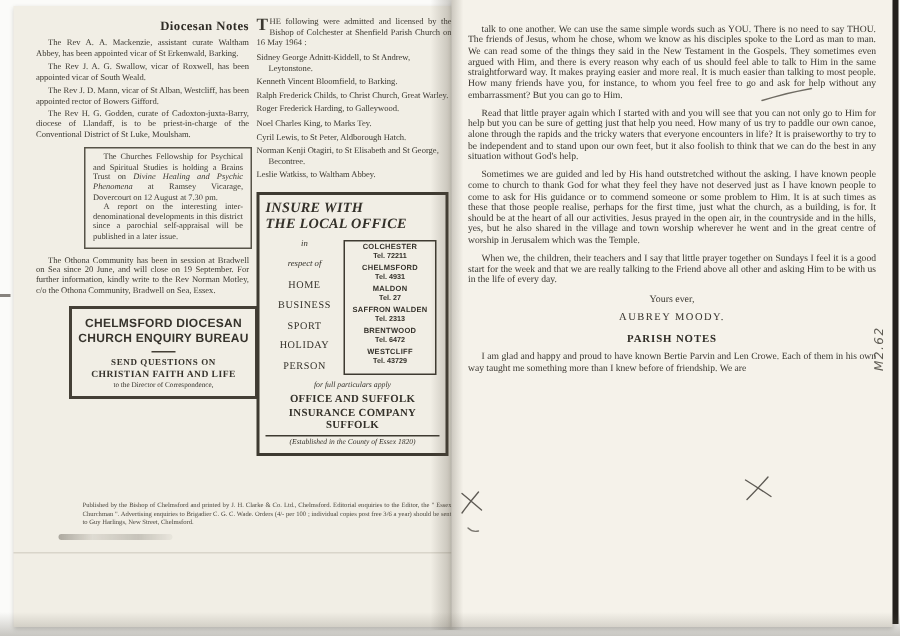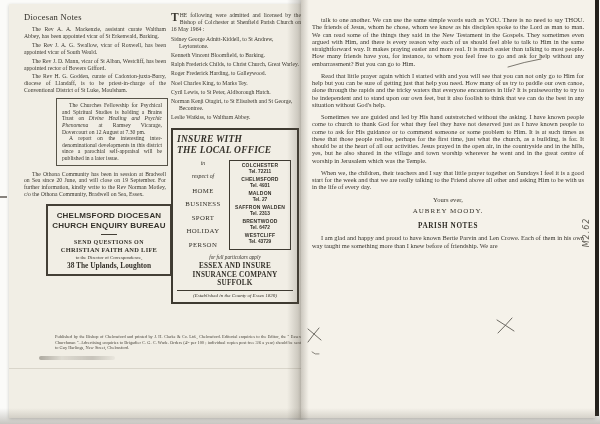--- a/index.html
+++ b/index.html
@@ -10,21 +10,21 @@
   .page-left{position:absolute;left:9px;top:4px;width:292px;height:414px;
     background:#f1eee5;box-shadow:0 1px 3px rgba(60,55,45,.25);}
   .page-right{position:absolute;left:301px;top:0;width:294px;height:418px;
     background:#f5f2ea;box-shadow:0 1px 3px rgba(60,55,45,.25);}
   .spine-shadow{position:absolute;left:287px;top:0;width:28px;height:420px;
     background:linear-gradient(to right,rgba(0,0,0,0),rgba(85,78,66,.28) 48%,rgba(0,0,0,0) 78%);}
   .scan-edge{position:absolute;left:595px;top:0;width:4px;height:416px;background:#23201c;}
   .bottom-shadow{position:absolute;left:0;top:408px;width:600px;height:16px;
     background:linear-gradient(to bottom,rgba(0,0,0,0),rgba(95,90,80,.33));}
   .crease{position:absolute;left:0;top:364px;width:292px;height:1px;background:rgba(110,100,85,.18);}
-  h1.section{font-size:8.5px;font-weight:normal;text-align:left;margin:0 0 4px 0;color:#2e2b25;letter-spacing:.3px;}
+  h1.section{font-size:8.5px;font-weight:bold;text-align:right;margin:0 0 4px 0;color:#2e2b25;letter-spacing:.3px;}
   .body-text{font-size:5.7px;line-height:6.9px;text-align:justify;color:#3a372f;}
   .body-text p{margin:0 0 2px 0;text-indent:8px;}
 
   
   .col-1{position:absolute;left:15px;top:8px;width:142px;}
   .col-2{position:absolute;left:162px;top:8px;width:130px;}
 
   .fellowship-box{border:1px solid #575348;margin:4px 0 5px 32px;width:100px;
     padding:3px 5px;font-size:5.6px;line-height:6.6px;text-align:justify;color:#3a372f;}
   .fellowship-box p{margin:0;text-indent:7px;}
@@ -108,21 +108,20 @@
 
       <div class="bureau-box">
         <div class="bureau-title">
           <div>CHELMSFORD DIOCESAN</div>
           <div>CHURCH ENQUIRY BUREAU</div>
         </div>
         <div class="bureau-rule"></div>
         <div class="bureau-l1">SEND QUESTIONS ON</div>
         <div class="bureau-l2">CHRISTIAN FAITH AND LIFE</div>
         <div class="bureau-l3">to the Director of Correspondence,</div>
-        <div class="bureau-addr">38 The Uplands, Loughton</div>
       </div>
     </div>
 
     <div class="col-2">
 
       <div class="body-text">
         <p style="text-indent:0;"><span class="dropcap">T</span><span>HE following were admitted and licensed by the Bishop of Colchester at Shenfield Parish Church on 16 May 1964 :</span></p>
       </div>
 
       <div class="readers">
@@ -183,21 +182,21 @@
               </div>
 
               <div class="office">
                 <div class="town">WESTCLIFF</div>
                 <div class="tel">Tel. 43729</div>
               </div>
             </div>
         </div>
         <div class="ad-apply">for full particulars apply</div>
         <div class="ad-co">
-          <div>ESSEX AND INSURE</div>
+          <div>OFFICE AND SUFFOLK</div>
           <div>INSURANCE COMPANY</div>
           <div>SUFFOLK</div>
         </div>
         <div class="ad-est">(Established in the County of Essex 1820)</div>
       </div>
     </div>
 
     <div class="imprint">Published by the Bishop of Chelmsford and printed by J. H. Clarke &amp; Co. Ltd., Chelmsford. Editorial enquiries to the Editor, the " Essex Churchman ". Advertising enquiries to Brigadier C. G. C. Wade. Orders (4/- per 100 ; individual copies post free 3/6 a year) should be sent to Guy Harlings, New Street, Chelmsford.</div>
 
     <div class="crease"></div>

